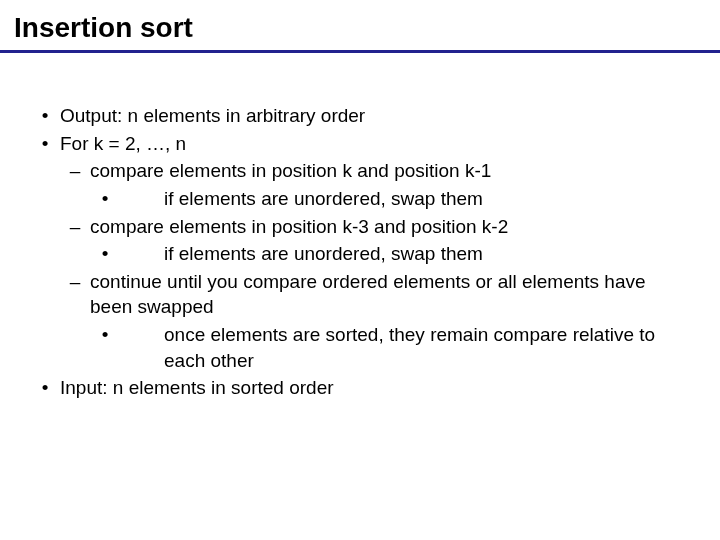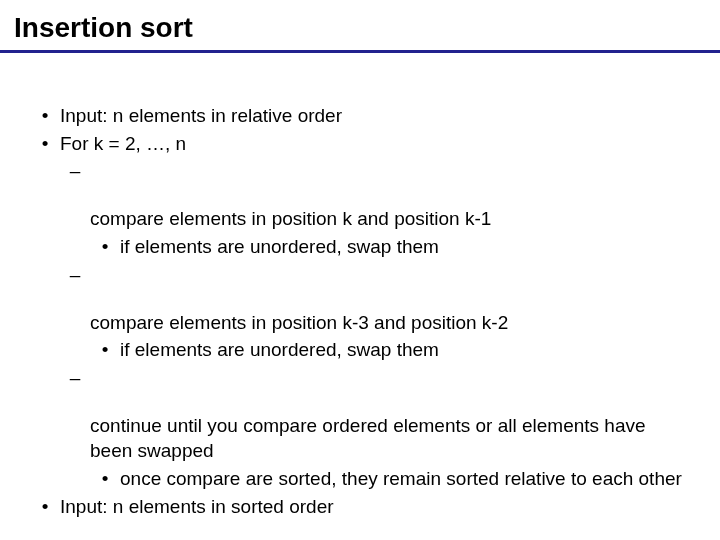--- a/index.html
+++ b/index.html
@@ -49,47 +49,47 @@
     margin-left: 30px;
     margin-bottom: 2px;
   }
   .l2 .bullet {
     width: 30px;
     flex-shrink: 0;
     text-align: center;
   }
   .l2 .text {
     flex: 1;
-    margin-top: 48px;
   }
   .l3 {
     display: flex;
     margin-left: 60px;
     margin-bottom: 2px;
   }
   .l3 .bullet {
     width: 30px;
     flex-shrink: 0;
     text-align: center;
   }
   .l3 .text {
     flex: 1;
+    margin-left: 44px;
   }
 </style>
 </head>
 <body>
 
 <div class="slide">
   <div class="title">Insertion sort</div>
   <div class="divider"></div>
   <div class="content">
 
     <div class="l1">
       <div class="bullet">•</div>
-      <div class="text">Input: n elements in relative order</div>
+      <div class="text">Output: n elements in arbitrary order</div>
     </div>
 
     <div class="l1">
       <div class="bullet">•</div>
       <div class="text">For k = 2, …, n</div>
     </div>
 
     <div class="l2">
       <div class="bullet">–</div>
       <div class="text">compare elements in position k and position k-1</div>
@@ -110,21 +110,21 @@
       <div class="text">if elements are unordered, swap them</div>
     </div>
 
     <div class="l2">
       <div class="bullet">–</div>
       <div class="text">continue until you compare ordered elements or all elements have been swapped</div>
     </div>
 
     <div class="l3">
       <div class="bullet">•</div>
-      <div class="text">once compare are sorted, they remain sorted relative to each other</div>
+      <div class="text">once elements are sorted, they remain compare relative to each other</div>
     </div>
 
     <div class="l1">
       <div class="bullet">•</div>
       <div class="text">Input: n elements in sorted order</div>
     </div>
 
   </div>
 </div>
 

